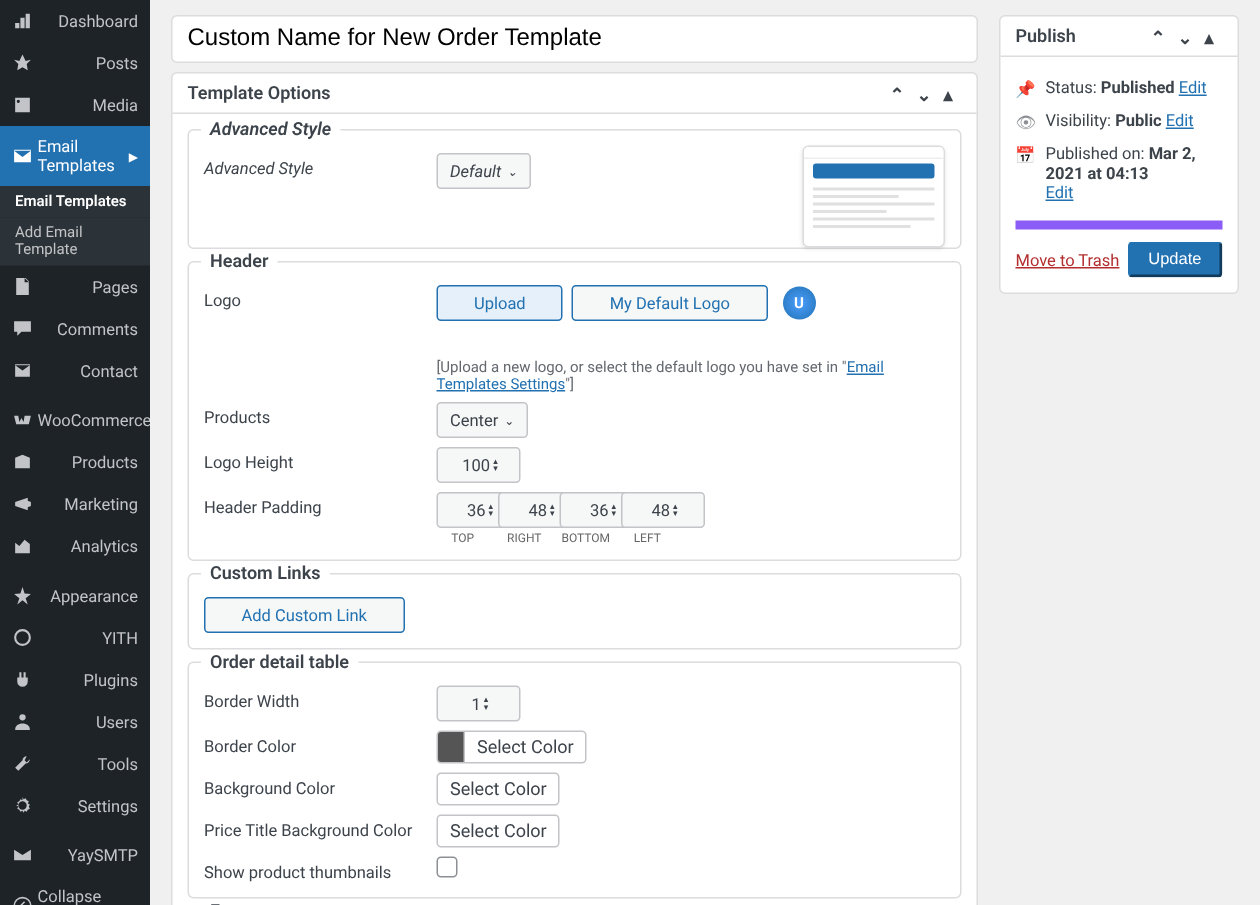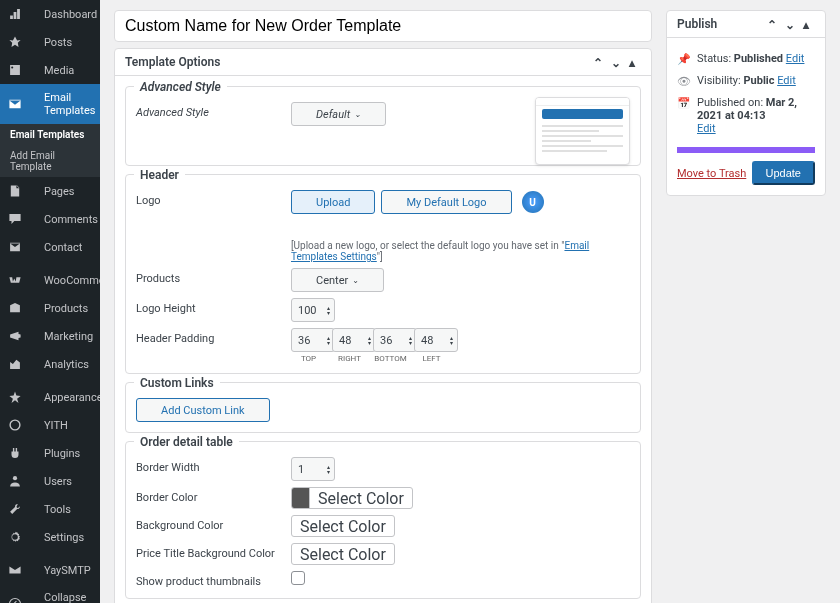--- a/index.html
+++ b/index.html
@@ -1,20 +1,20 @@
 <!DOCTYPE html>
 <html><head>
 <meta charset="utf-8">
 <style>
 * { box-sizing: border-box; margin: 0; padding: 0; }
 body { font-family: -apple-system, BlinkMacSystemFont, "Segoe UI", Roboto, sans-serif; font-size: 13px; color: #3c434a; background: #f0f0f1; display: flex; height: 603px; overflow: hidden; }
 
 
 .sidebar { width: 100px; background: #1d2327; color: #f0f0f1; height: 100%; overflow-y: auto; flex-shrink: 0; }
-.menu-item { display: flex; align-items: center; padding: 7px 8px; font-size: 11px; color: #c3c4c7; cursor: pointer; gap: 22px; }
+.menu-item { display: flex; align-items: center; padding: 7px 8px; font-size: 11px; color: #c3c4c7; cursor: pointer; gap: 3px; justify-content: space-between; }
 .menu-item.active { background: #2271b1; color: #fff; }
 .menu-item .icon { width: 14px; height: 14px; display: flex; align-items: center; justify-content: center; flex-shrink: 0; }
 .menu-item .icon svg { width: 14px; height: 14px; fill: currentColor; }
 .submenu-item { padding: 5px 8px 5px 10px; font-size: 10px; color: #c3c4c7; cursor: pointer; background: #2c3338; }
 .submenu-item.active { color: #fff; font-weight: 600; }
 .menu-sep { height: 5px; background: #1d2327; }
 
 
 .main { flex: 1; padding: 10px 14px; overflow-y: auto; display: flex; gap: 14px; }
 .col-left { flex: 1; display: flex; flex-direction: column; gap: 6px; }
@@ -31,36 +31,36 @@
 .section { border: 1px solid #dcdcde; border-radius: 4px; padding: 10px; margin-bottom: 8px; position: relative; }
 .section-legend { position: relative; top: -18px; left: -2px; background: #fff; padding: 0 6px; font-weight: 600; font-size: 12px; display: inline-block; }
 .section-content { margin-top: -10px; }
 
 .row { display: flex; align-items: flex-start; margin-bottom: 6px; }
 .row:last-child { margin-bottom: 0; }
 .row-label { width: 155px; font-size: 11px; color: #3c434a; padding-top: 4px; flex-shrink: 0; }
 .row-value { flex: 1; display: flex; align-items: center; gap: 6px; flex-wrap: wrap; }
 .row-value.col { flex-direction: column; align-items: flex-start; }
 
-.select-btn, .num-input, .btn { border: 1px solid #c3c4c7; background: #f6f7f7; border-radius: 3px; padding: 3px 24px; font-size: 11px; height: 24px; display: inline-flex; align-items: center; }
+.select-btn, .num-input, .btn { border: 1px solid #c3c4c7; background: #f6f7f7; border-radius: 3px; padding: 3px 8px; font-size: 11px; height: 24px; display: inline-flex; align-items: center; }
 .select-btn .chev { margin-left: 4px; font-size: 8px; }
-.num-input { width: 44px; justify-content: space-between; padding: 0 4px 0 6px; }
+.num-input { width: 56px; justify-content: center; padding: 0 4px 0 6px; }
 .num-spin { display: flex; flex-direction: column; font-size: 6px; line-height: 5px; margin-left: 2px; }
 .spin-box { width: 35px; }
 .spin-box .caption { text-align: center; font-size: 8px; color: #666; margin-top: 2px; text-transform: uppercase; }
 .btn-blue { color: #2271b1; border-color: #2271b1; background: #f6f7f7; cursor: pointer; padding: 3px 24px; }
 .btn-primary { background: #2271b1; color: #fff; border-color: #2271b1; cursor: pointer; padding: 4px 12px; border-radius: 3px; font-size: 11px; }
 .btn-active { background: #e5f0fa; }
 
 .logo-preview { width: 22px; height: 22px; border-radius: 50%; background: radial-gradient(circle, #4a9eff 0%, #2271b1 100%); margin-left: 4px; display:flex; align-items:center; justify-content:center; color:#fff; font-size:10px; font-weight:bold; }
 .help-text { font-size: 10px; color: #646970; margin-top: 20px; }
 .help-text a { color: #2271b1; text-decoration: underline; }
 .select-color { display: flex; align-items: center; border: 1px solid #c3c4c7; border-radius: 3px; overflow: hidden; height: 22px; }
 .select-color .swatch { width: 18px; height: 100%; background: #555; border-right: 1px solid #c3c4c7; }
-.select-color .label { padding: 0 8px; font-size: 16px; color: #3c434a; }
+.select-color .label { padding: 0 8px; font-size: 12px; color: #3c434a; }
 
 .checkbox { width: 14px; height: 14px; border: 1px solid #8c8f94; border-radius: 3px; background: #fff; }
 
 .template-thumb { width: 95px; height: 68px; border: 1px solid #dcdcde; border-radius: 4px; background: #fff; position: absolute; right: 10px; top: 10px; display: flex; flex-direction: column; overflow: hidden; box-shadow: 0 1px 3px rgba(0,0,0,0.1); }
 .template-thumb .th-top { height: 8px; background: #fff; border-bottom: 1px solid #eee; }
 .template-thumb .th-bar { height: 10px; background: #2271b1; margin: 3px 6px; border-radius: 2px; }
 .template-thumb .th-lines { padding: 3px 6px; }
 .template-thumb .th-line { height: 2px; background: #e0e0e0; margin-bottom: 3px; }
 
 

